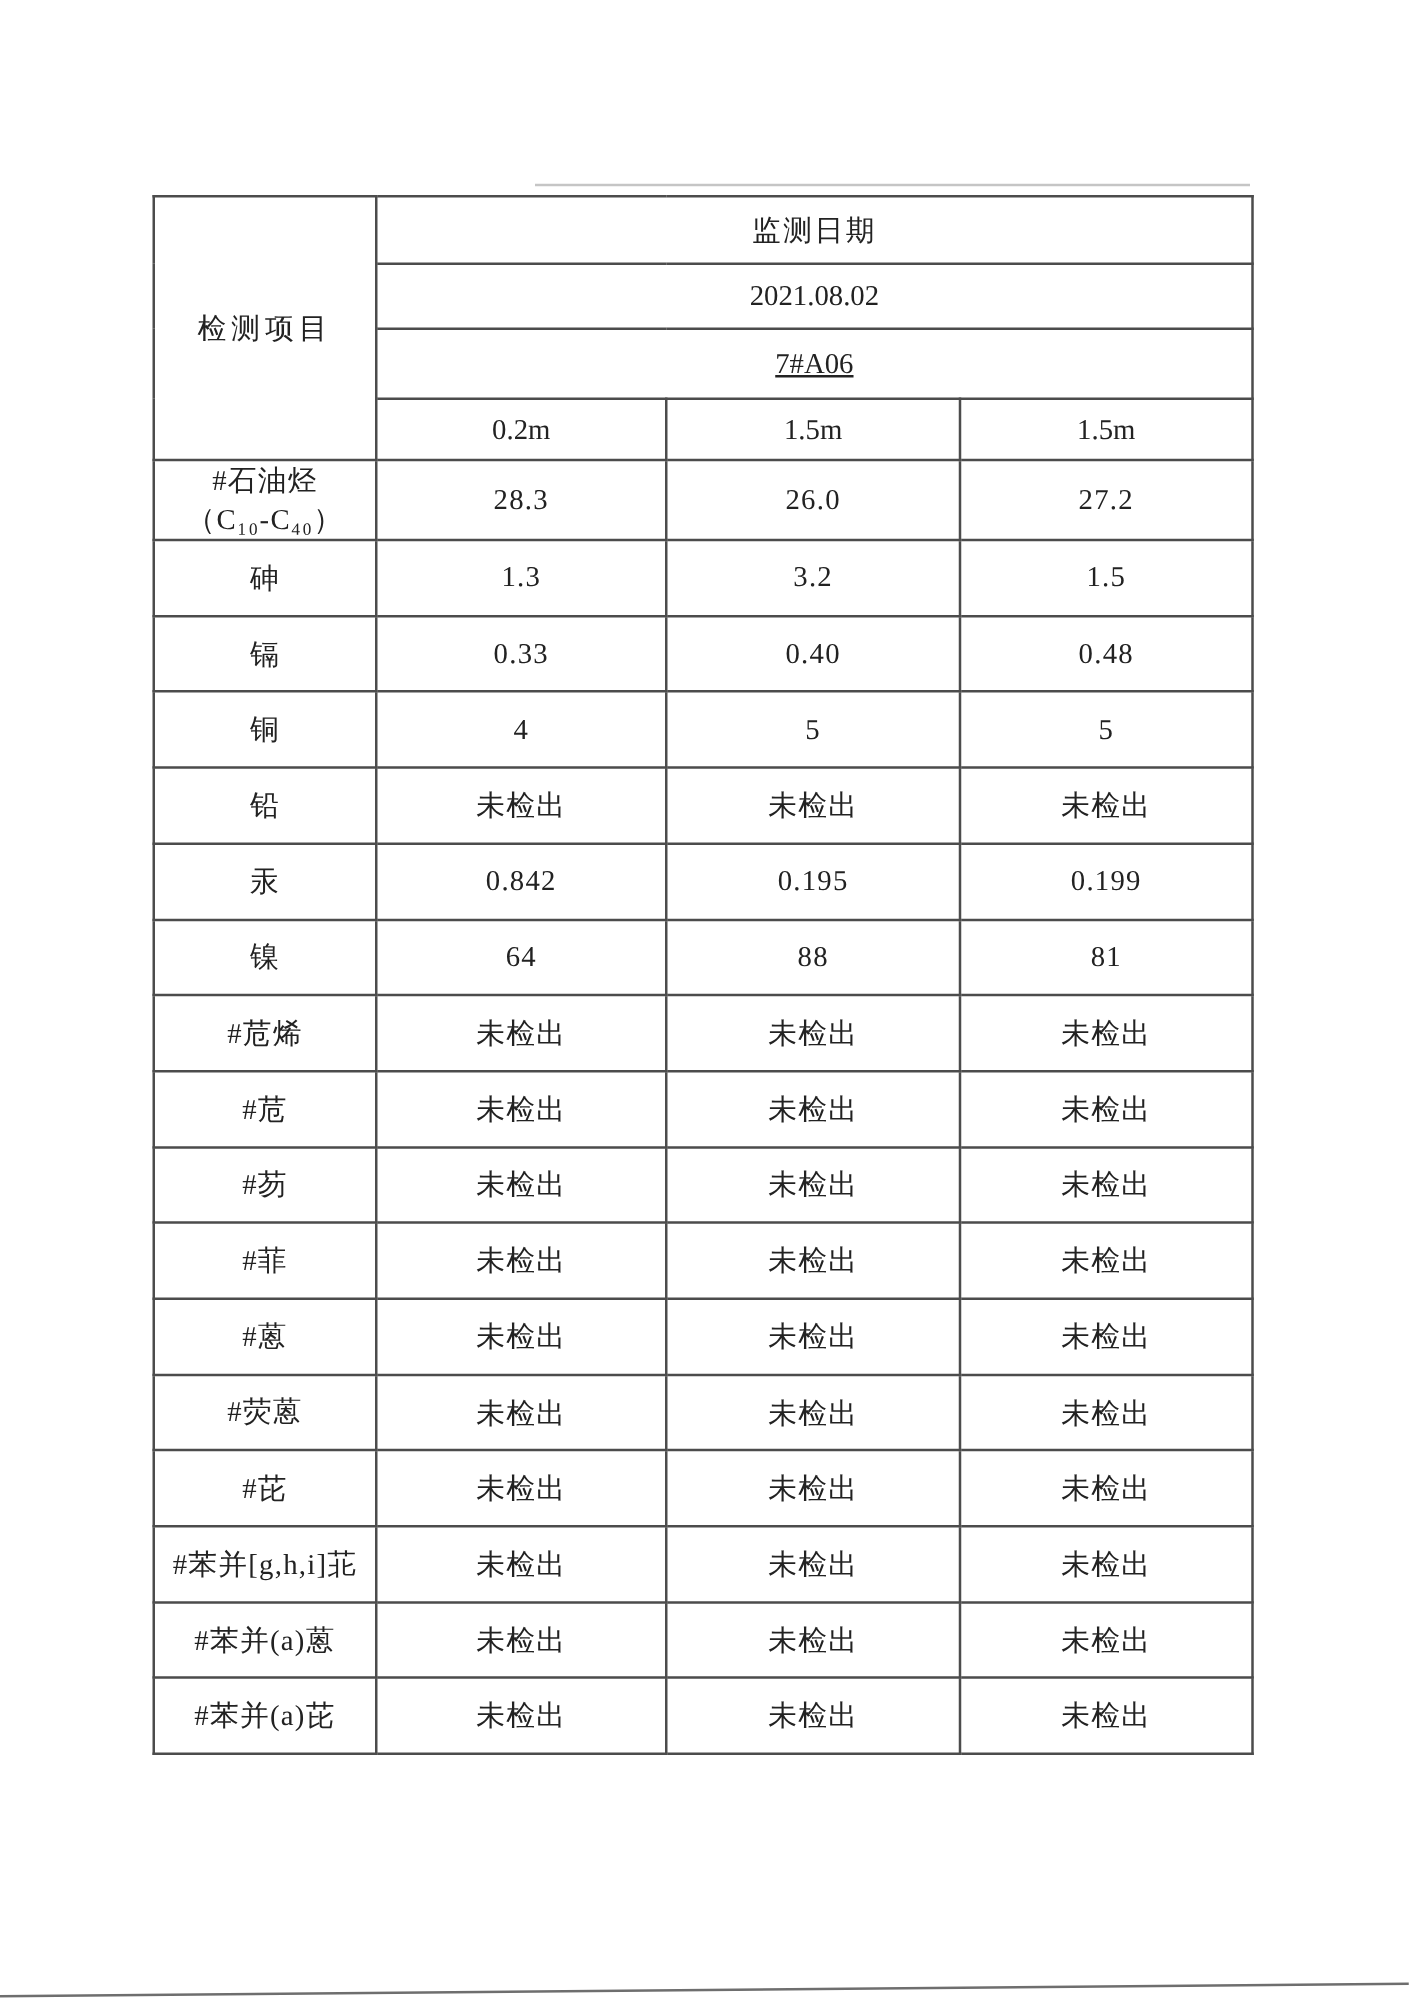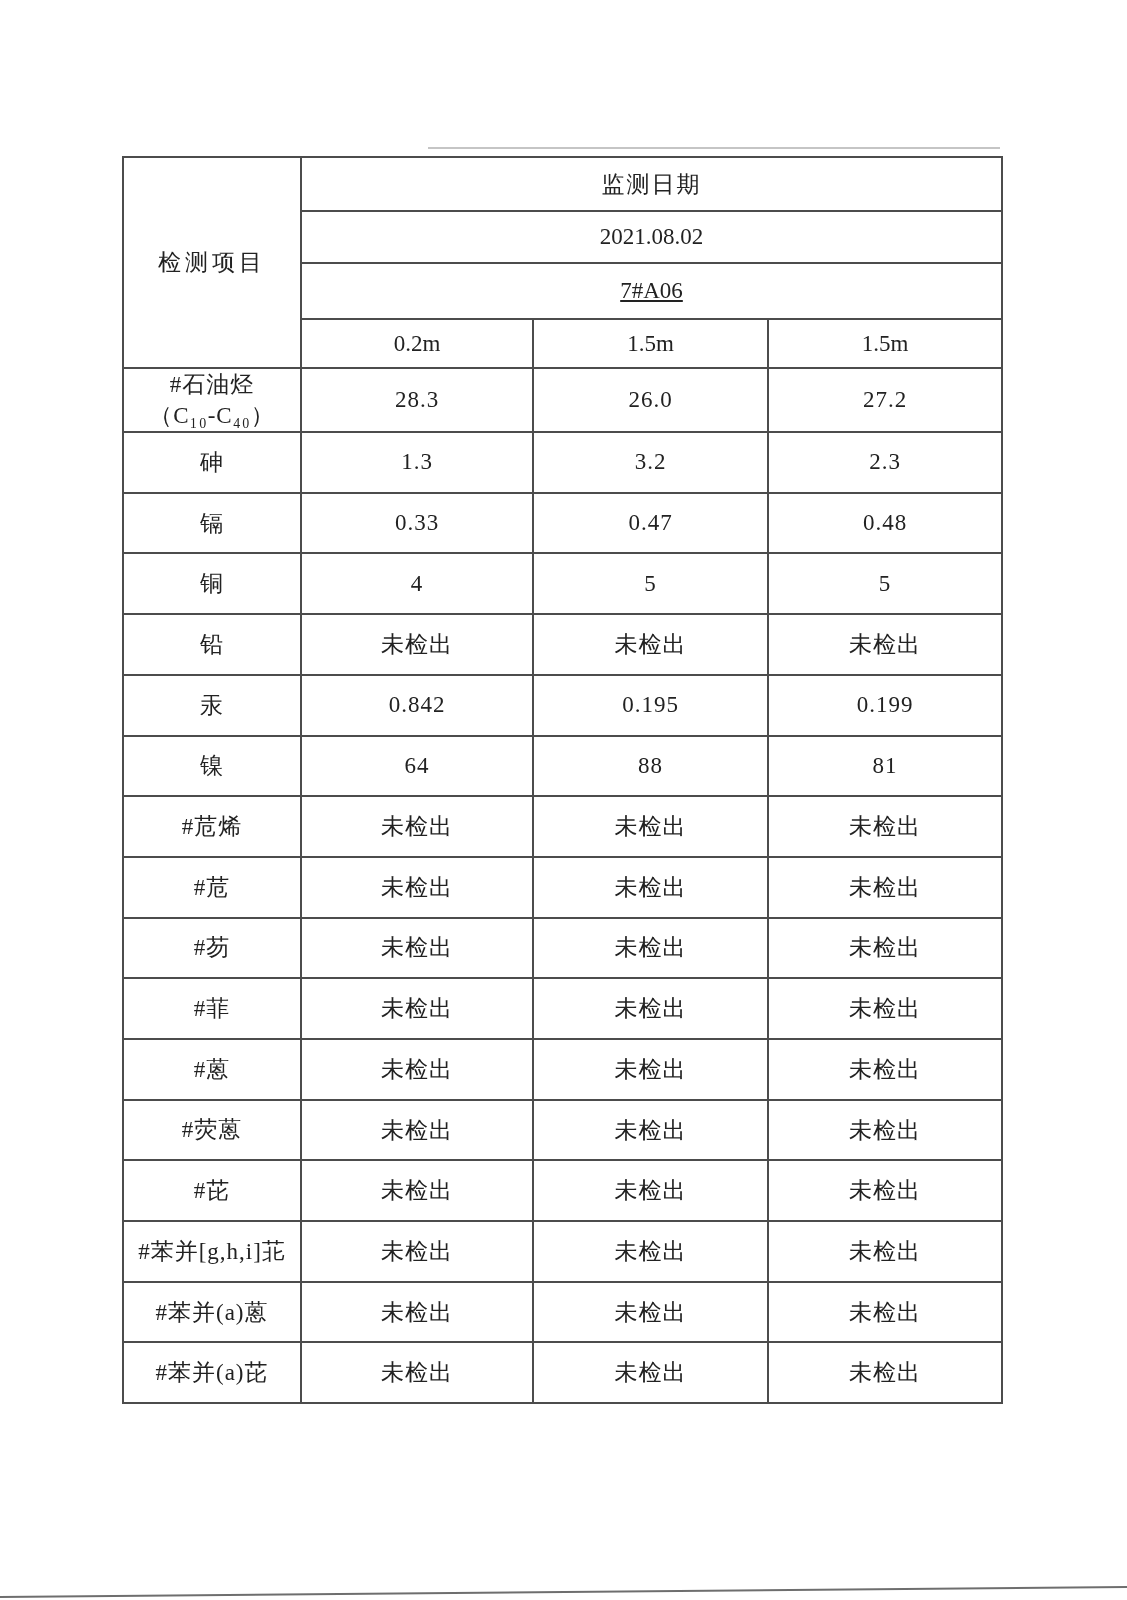--- a/index.html
+++ b/index.html
@@ -105,26 +105,26 @@
           <th class="row-label">#石油烃
 （C₁₀-C₄₀）</th>
           <td class="value-cell">28.3</td>
           <td class="value-cell">26.0</td>
           <td class="value-cell">27.2</td>
         </tr>
         <tr class="data-row">
           <th class="row-label">砷</th>
           <td class="value-cell">1.3</td>
           <td class="value-cell">3.2</td>
-          <td class="value-cell">2.3</td>
+          <td class="value-cell">1.5</td>
         </tr>
         <tr class="data-row">
           <th class="row-label">镉</th>
           <td class="value-cell">0.33</td>
-          <td class="value-cell">0.47</td>
+          <td class="value-cell">0.40</td>
           <td class="value-cell">0.48</td>
         </tr>
         <tr class="data-row">
           <th class="row-label">铜</th>
           <td class="value-cell">4</td>
           <td class="value-cell">5</td>
           <td class="value-cell">5</td>
         </tr>
         <tr class="data-row">
           <th class="row-label">铅</th>

